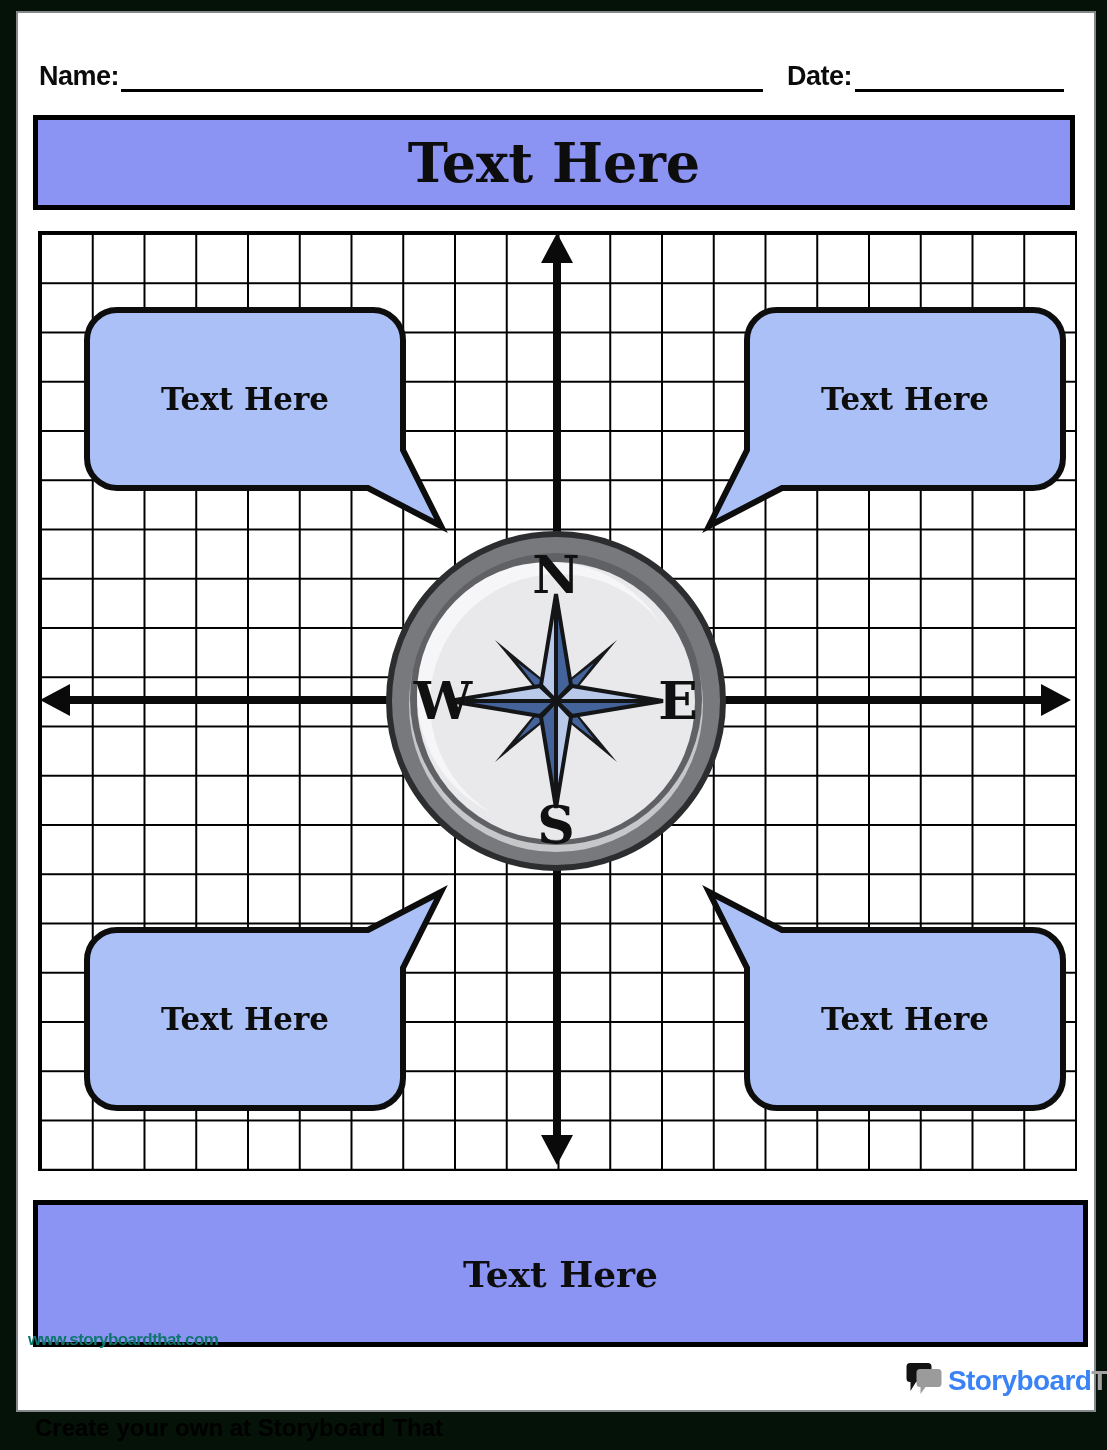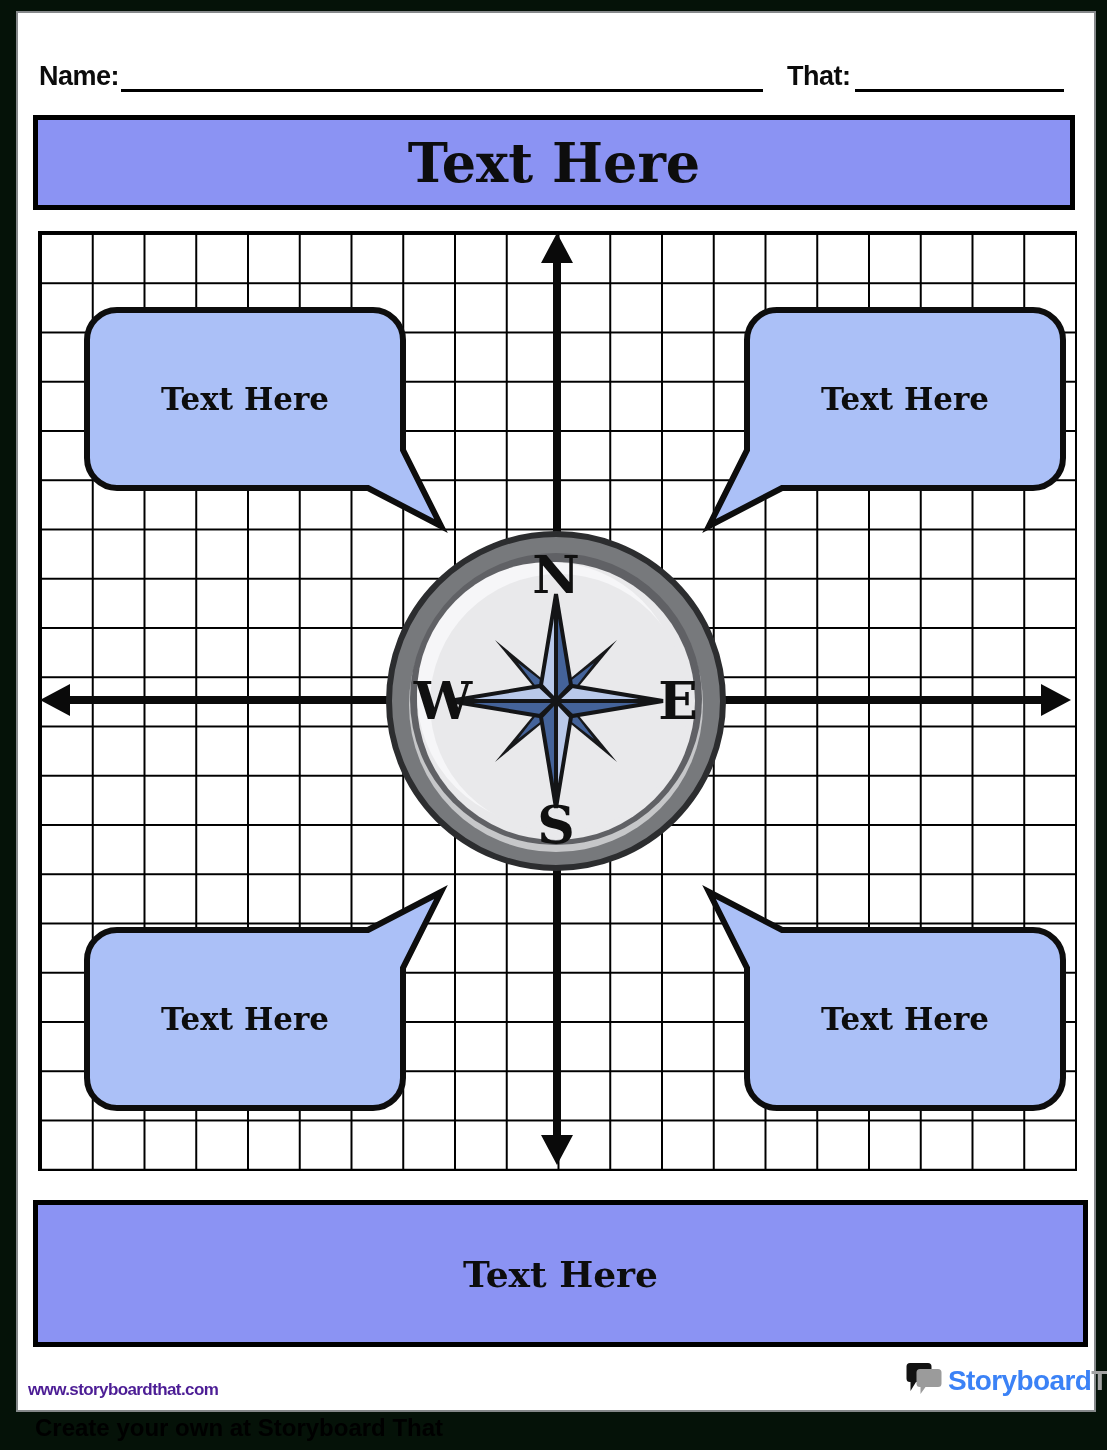--- a/index.html
+++ b/index.html
@@ -54,38 +54,38 @@
   .callout.bl{left:66px;top:868px;}  .callout.br{left:678px;top:868px;}
   .callout.tl .txt,.callout.bl .txt{left:3px;} .callout.tr .txt,.callout.br .txt{left:51px;}
   .callout.tl .txt,.callout.tr .txt{top:3px;}  .callout.bl .txt,.callout.br .txt{top:49px;}
   
   .compass{position:absolute;left:365px;top:515px;width:346px;height:346px;}
   .compass text{
     font-family:"DejaVu Serif", serif;font-weight:700;font-size:52px;fill:#101010;
   }
   
   .site-url{
-    position:absolute;left:10px;top:1367px;font-size:17px;font-weight:700;
-    color:#4c1d95;letter-spacing:-0.6px;
+    position:absolute;left:10px;top:1317px;font-size:17px;font-weight:700;
+    color:#0f766e;letter-spacing:-0.6px;
   }
   .logo{position:absolute;left:888px;top:1348px;display:flex;align-items:center;}
   .logo-text{font-size:28px;font-weight:600;letter-spacing:-0.6px;margin-left:6px;}
   .logo-sb{color:#3b82f6;} .logo-that{color:#a2a2a2;}
   .tagline{
     position:absolute;left:35px;top:1414px;font-size:24px;font-weight:700;color:#000;
   }
 </style>
 </head>
 <body>
 
 <div class="paper">
 
   <div class="hdr-label" style="left:21px;top:48px;">Name:</div>
   <div class="hdr-line" style="left:103px;top:50px;width:642px;height:26px;"></div>
-  <div class="hdr-label" style="left:769px;top:48px;">That:</div>
+  <div class="hdr-label" style="left:769px;top:48px;">Date:</div>
   <div class="hdr-line" style="left:837px;top:50px;width:209px;height:26px;"></div>
 
   <div class="banner title-banner">
     <span>Text Here</span>
   </div>
 
   <div class="grid-area">
     <div class="axis-line" style="left:513px;top:26px;width:8px;height:880px;"></div>
     <div class="axis-line" style="left:26px;top:463px;width:980px;height:8px;"></div>
     <div class="tri tri-up" style="left:501px;top:0;"></div>

